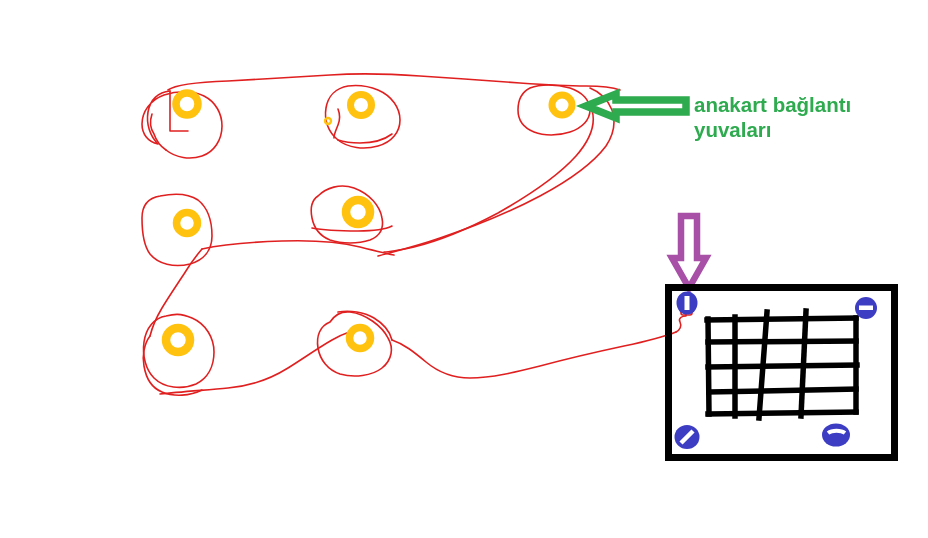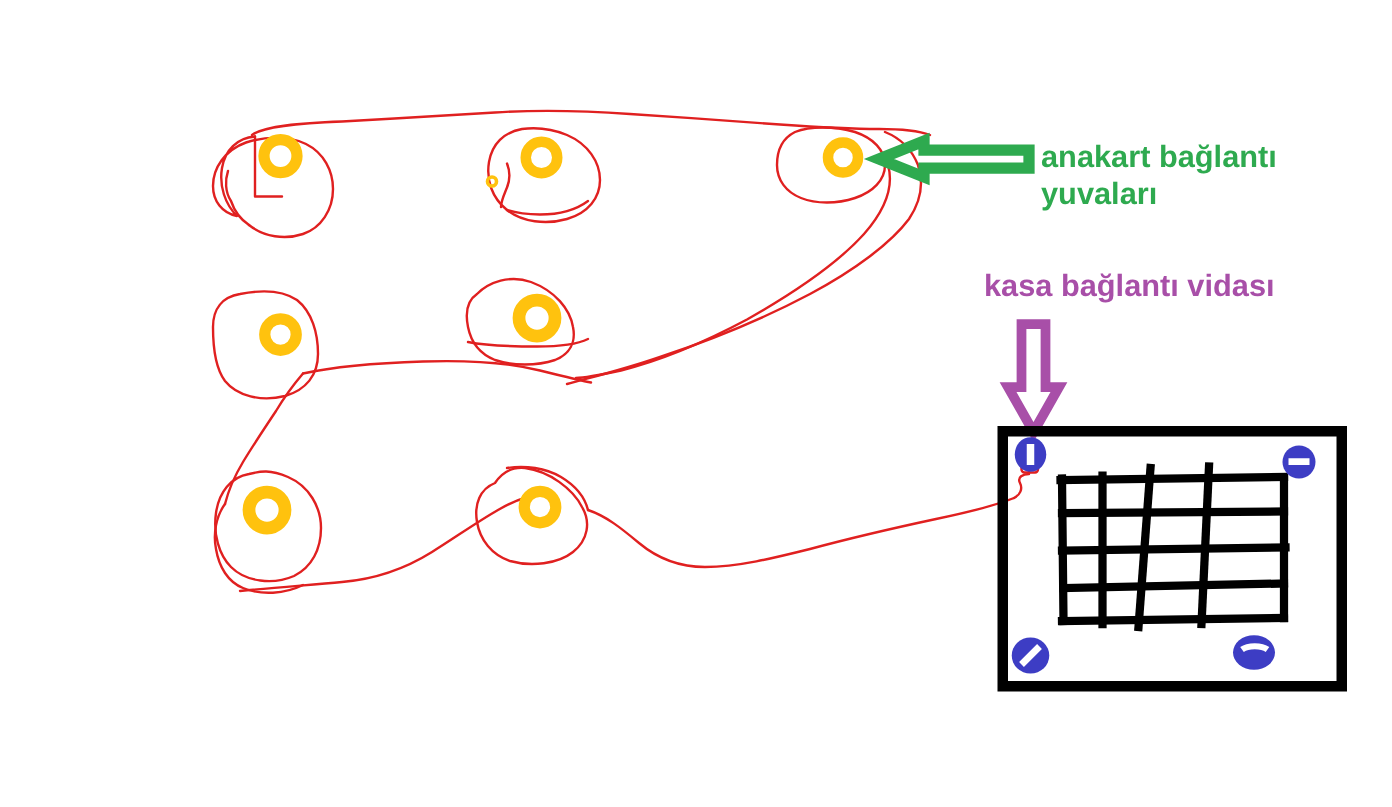--- a/index.html
+++ b/index.html
@@ -174,15 +174,14 @@
           <ellipse cx="836" cy="435" rx="14" ry="11.5" fill="#3d3dc4"></ellipse>
           <path d="M828,433 C832,430 841,430 845,433" stroke="#ffffff" stroke-width="4" fill="none"></path>
         </g>
       </g>
     </g>
   </svg>
 
   <div class="label" id="label-motherboard-slots">anakart bağlantı
 yuvaları</div>
 
-  <div class="label" id="label-case-screw">kasa bağlantı vidası</div>
 
 </div>
 
 </body></html>

